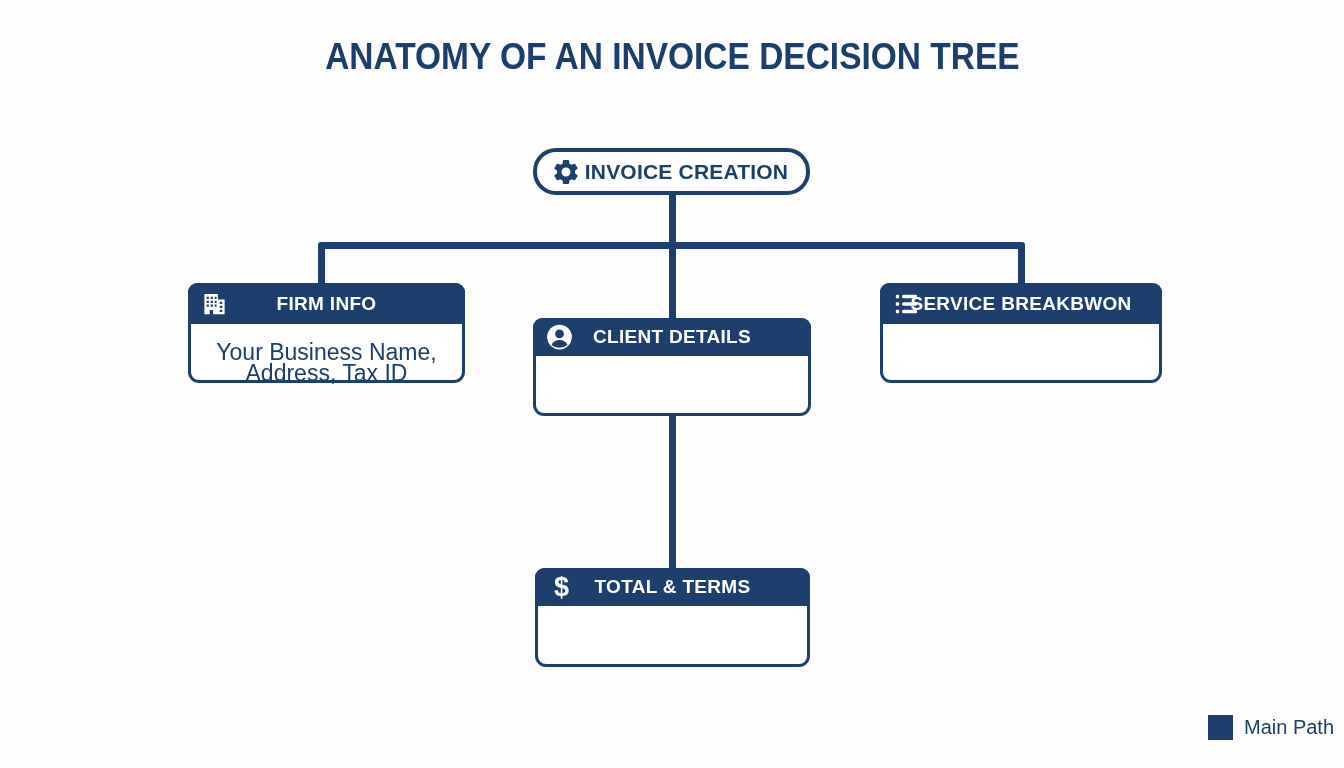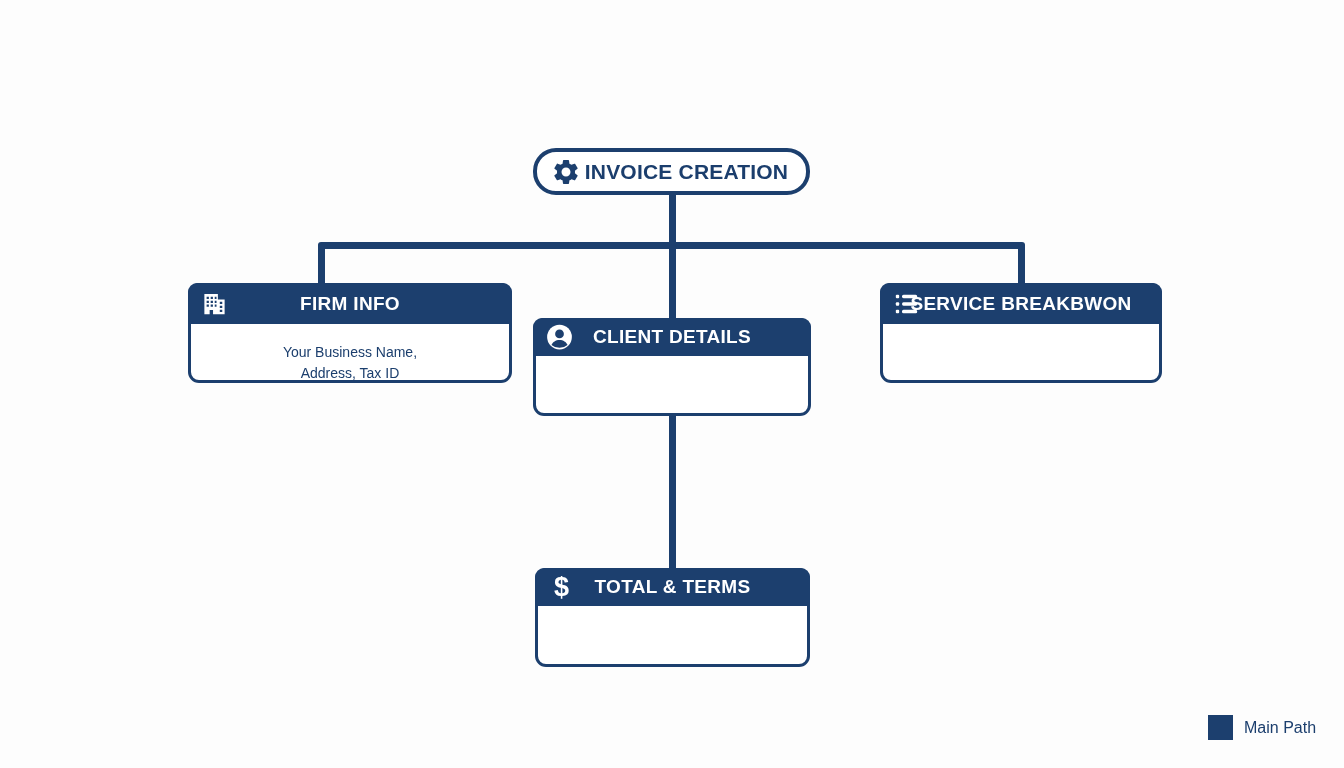--- a/index.html
+++ b/index.html
@@ -46,21 +46,21 @@
   }
   .hdr-icon{
     position:absolute;left:13px;top:50%;transform:translateY(-50%);
     width:27px;height:27px;display:flex;align-items:center;justify-content:center;
     color:#fff;
   }
   .hdr-icon svg{width:27px;height:27px;display:block;}
   .node-body{
     flex:1 1 auto;display:flex;align-items:center;justify-content:center;
     text-align:center;color:var(--text);
-    font-size:14px;line-height:21px;white-space:pre-line;
+    font-size:23px;line-height:21px;white-space:pre-line;
     padding:18px 6px 4px 6px;
   }
 
   
   .root-node{
     position:absolute;z-index:2;box-sizing:border-box;
     background:#fff;border:4px solid var(--navy);border-radius:23px;
     display:flex;align-items:center;justify-content:center;
   }
   .root-node .root-icon{
@@ -77,48 +77,51 @@
     font-size:27px;font-weight:bold;color:#fff;line-height:1;
     font-family:"Liberation Sans", sans-serif;
   }
 
   
   .legend{
     position:absolute;left:1208px;top:715px;z-index:2;
     display:flex;align-items:center;gap:11px;
   }
   .legend-swatch{width:25px;height:25px;background:var(--navy);display:inline-block;}
-  .legend-label{font-size:16px;color:var(--text);white-space:nowrap;}
+  .legend-label{font-size:20px;color:var(--text);white-space:nowrap;}
 
   .icon-fg{fill:var(--navy);}
   .icon-wh{fill:#ffffff;}
 </style>
 </head>
 <body>
 
 <div class="canvas">
 
+  <div class="title-wrap">
+    <h1 class="title">ANATOMY OF AN INVOICE DECISION TREE</h1>
+  </div>
 
   <div class="line" style="left:669px;top:192px;width:7px;height:56px;"></div>
   <div class="line" style="left:318px;top:242px;width:707px;height:7px;"></div>
   <div class="line" style="left:318px;top:244px;width:7px;height:44px;"></div>
   <div class="line" style="left:669px;top:244px;width:7px;height:79px;"></div>
   <div class="line" style="left:1018px;top:244px;width:7px;height:44px;"></div>
   <div class="line" style="left:669px;top:412px;width:7px;height:160px;"></div>
 
   <div class="root-node" style="left:533px;top:148px;width:277px;height:47px;">
     <span class="root-icon">
       <svg viewBox="0 0 24 24" aria-hidden="true">
           <path fill="currentColor" d="M19.14,12.94c0.04-0.3,0.06-0.61,0.06-0.94c0-0.32-0.02-0.64-0.07-0.94l2.03-1.58c0.18-0.14,0.23-0.41,0.12-0.61l-1.92-3.32c-0.12-0.22-0.37-0.29-0.59-0.22l-2.39,0.96c-0.5-0.38-1.03-0.7-1.62-0.94L14.4,2.81c-0.04-0.24-0.24-0.41-0.48-0.41h-3.84c-0.24,0-0.43,0.17-0.47,0.41L9.25,5.35C8.66,5.59,8.12,5.92,7.63,6.29L5.24,5.33c-0.22-0.08-0.47,0-0.59,0.22L2.74,8.87C2.62,9.08,2.66,9.34,2.86,9.48l2.03,1.58C4.84,11.36,4.8,11.69,4.8,12s0.02,0.64,0.07,0.94l-2.03,1.58c-0.18,0.14-0.23,0.41-0.12,0.61l1.92,3.32c0.12,0.22,0.37,0.29,0.59,0.22l2.39-0.96c0.5,0.38,1.03,0.7,1.62,0.94l0.36,2.54c0.05,0.24,0.24,0.41,0.48,0.41h3.84c0.24,0,0.44-0.17,0.47-0.41l0.36-2.54c0.59-0.24,1.13-0.56,1.62-0.94l2.39,0.96c0.22,0.08,0.47,0,0.59-0.22l1.92-3.32c0.12-0.22,0.07-0.47-0.12-0.61L19.14,12.94z M12,15.6c-1.98,0-3.6-1.62-3.6-3.6s1.62-3.6,3.6-3.6s3.6,1.62,3.6,3.6S13.98,15.6,12,15.6z"></path>
         </svg>
     </span>
     <span class="root-label">INVOICE CREATION</span>
   </div>
 
-  <div class="node" style="left:188px;top:283px;width:324px;height:100px;">
+  <div class="node" style="left:188px;top:283px;width:277px;height:100px;">
     <div class="node-header" style="height:41px;">
       <span class="hdr-icon">
         <svg viewBox="0 0 24 24" aria-hidden="true">
           <path class="icon-wh" fill-rule="evenodd" d="M3 21 V3 H15 V8 H21 V21 Z
             M5 5.5 h2 v2 H5 Z M8.6 5.5 h2 v2 H8.6 Z M12.2 5.5 h1.6 v2 H12.2 Z
             M5 9 h2 v2 H5 Z M8.6 9 h2 v2 H8.6 Z M12.2 9 h1.6 v2 H12.2 Z
             M5 12.5 h2 v2 H5 Z M8.6 12.5 h2 v2 H8.6 Z M12.2 12.5 h1.6 v2 H12.2 Z
             M16.7 10 h2.2 v2 H16.7 Z M16.7 13.5 h2.2 v2 H16.7 Z M16.7 17 h2.2 v2 H16.7 Z
             M7.7 21 v-3.6 h3 V21 Z"></path>
         </svg>

